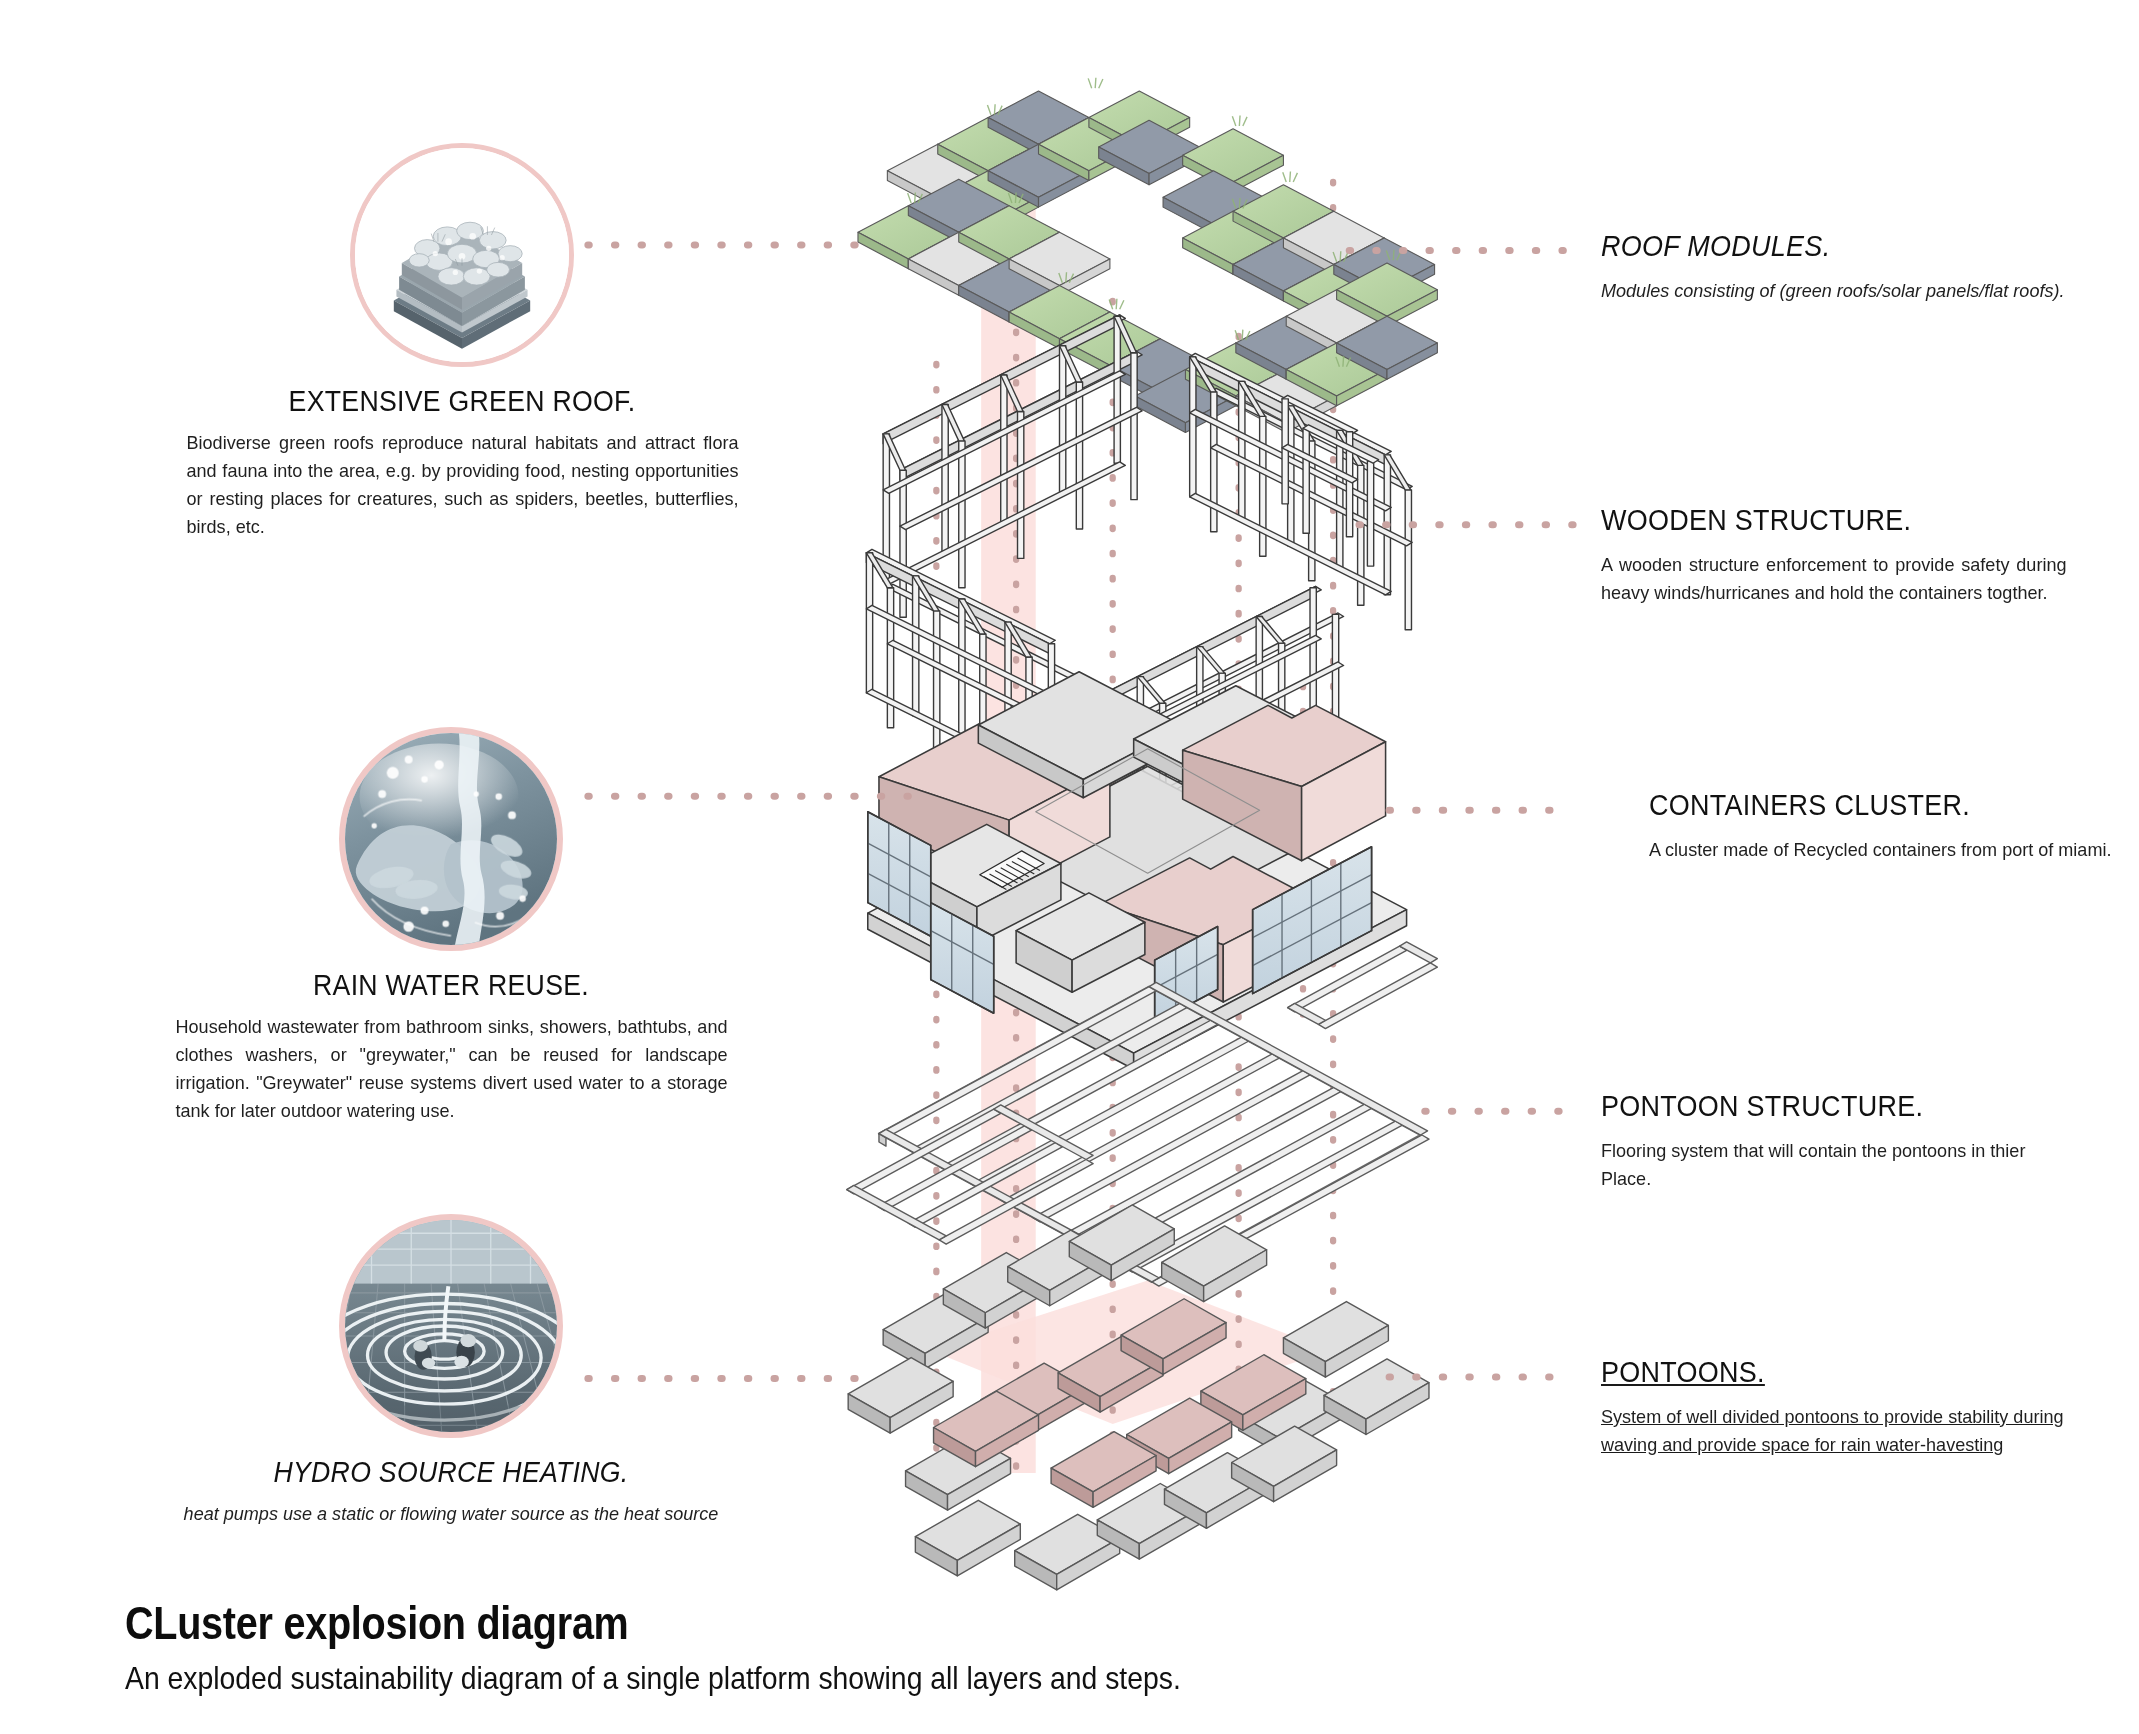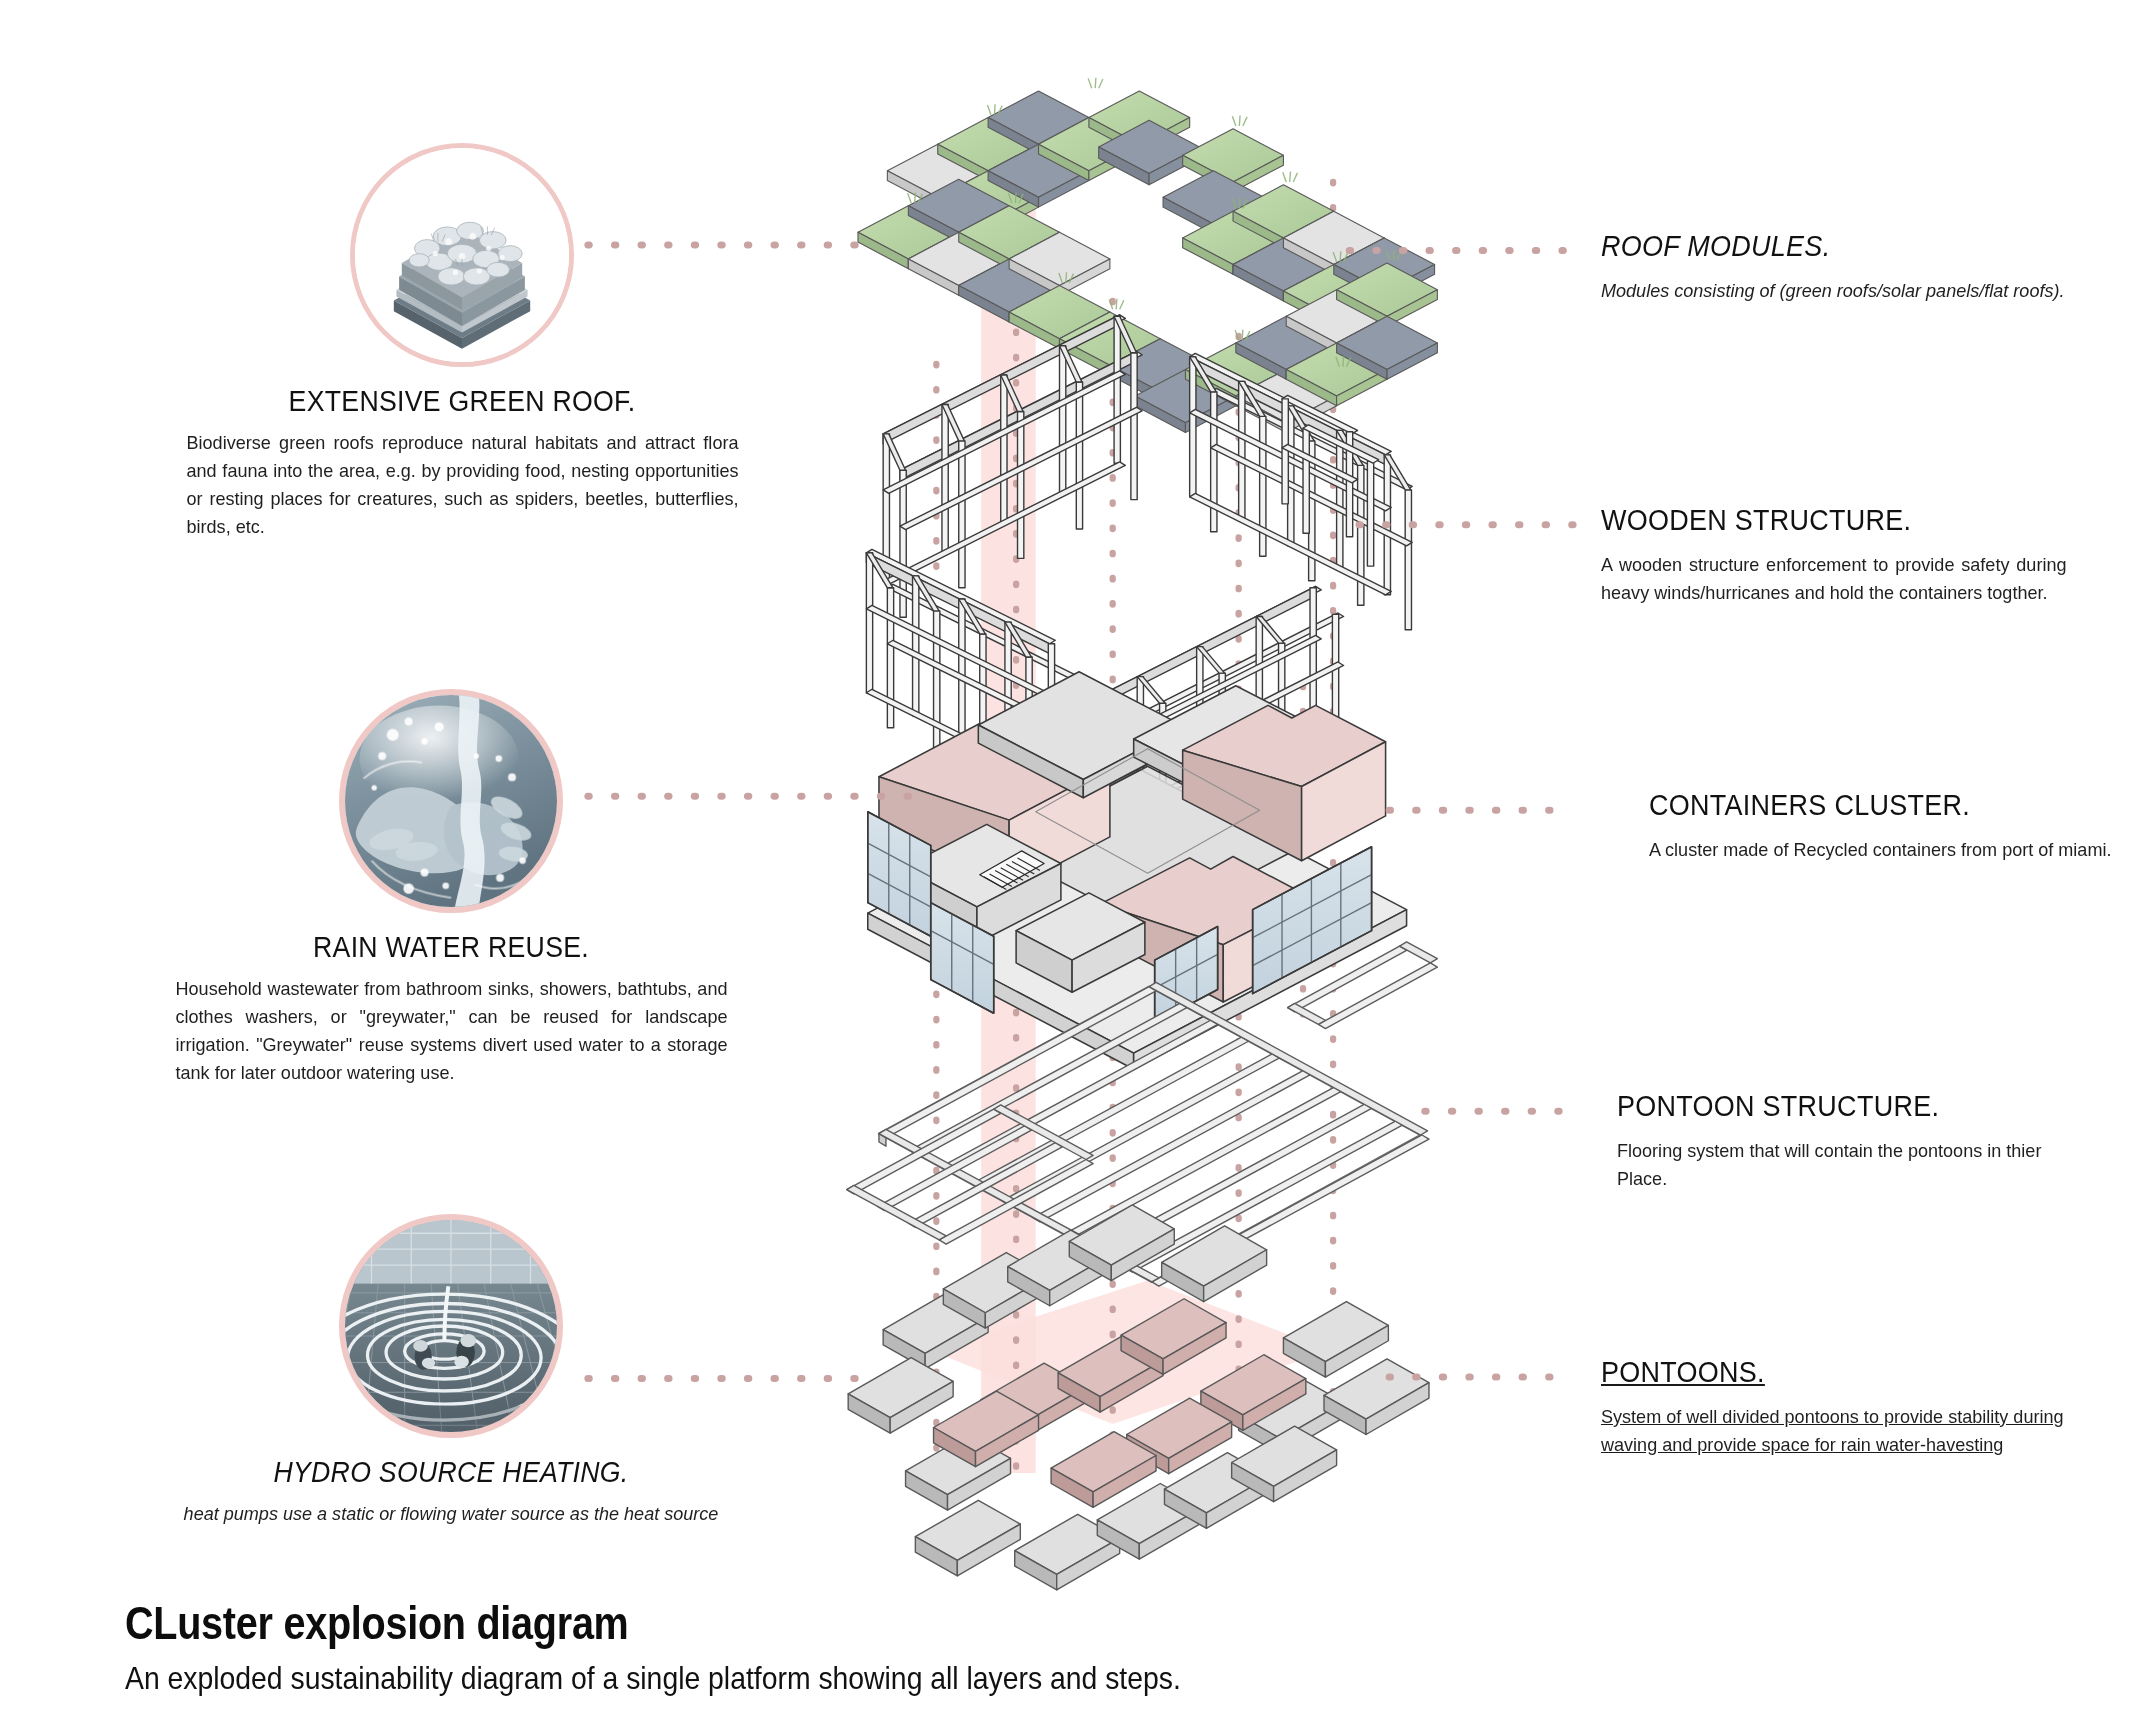--- a/index.html
+++ b/index.html
@@ -759,21 +759,21 @@
         <path d="M118,140 l-4,-12 M124,140 l0,-13 M130,140 l5,-11"></path>
         <path d="M192,130 l-4,-12 M198,130 l0,-13 M204,130 l5,-11"></path>
         <path d="M154,176 l-4,-10 M160,176 l0,-11"></path>
       </g>
     </svg>
   </div>
   <div class="callout-title">EXTENSIVE GREEN ROOF.</div>
   <div class="callout-body">Biodiverse green roofs reproduce natural habitats and attract flora and fauna into the area, e.g. by providing food, nesting opportunities or resting places for creatures, such as spiders, beetles, butterflies, birds, etc.</div>
 </div>
 
-<div class="callout" style="left:150px; top:689px;">
+<div class="callout" style="left:150px; top:727px;">
   <div class="callout-circle">
     <svg class="photo-fill" viewBox="0 0 320 320" xmlns="http://www.w3.org/2000/svg">
       <defs>
         <linearGradient id="waterBg" x1="0" y1="0" x2="0.4" y2="1">
           <stop offset="0%" stop-color="#9fb2bc"></stop>
           <stop offset="45%" stop-color="#7e939f"></stop>
           <stop offset="100%" stop-color="#5f7480"></stop>
         </linearGradient>
         <radialGradient id="splashGlow" cx="0.45" cy="0.3" r="0.6">
           <stop offset="0%" stop-color="#ffffff" stop-opacity="0.85"></stop>
@@ -883,21 +883,21 @@
 <div class="rlabel" style="left:1601px; top:504px;">
   <div class="rlabel-title">WOODEN STRUCTURE.</div>
   <div class="rlabel-body">A wooden structure enforcement to provide safety during heavy winds/hurricanes and hold the containers togther.</div>
 </div>
 
 <div class="rlabel" style="left:1649px; top:789px;">
   <div class="rlabel-title">CONTAINERS CLUSTER.</div>
   <div class="rlabel-body">A cluster made of Recycled containers from port of miami.</div>
 </div>
 
-<div class="rlabel" style="left:1601px; top:1090px;margin-left:16px;">
+<div class="rlabel" style="left:1601px; top:1090px;">
   <div class="rlabel-title">PONTOON STRUCTURE.</div>
   <div class="rlabel-body nojust">Flooring system that will contain the pontoons in thier Place.</div>
 </div>
 
 <div class="rlabel" style="left:1601px; top:1356px;text-decoration:underline;">
   <div class="rlabel-title">PONTOONS.</div>
   <div class="rlabel-body nojust">System of well divided pontoons to provide stability during waving and provide space for rain water-havesting</div>
 </div>
 
 <div id="title-block">

